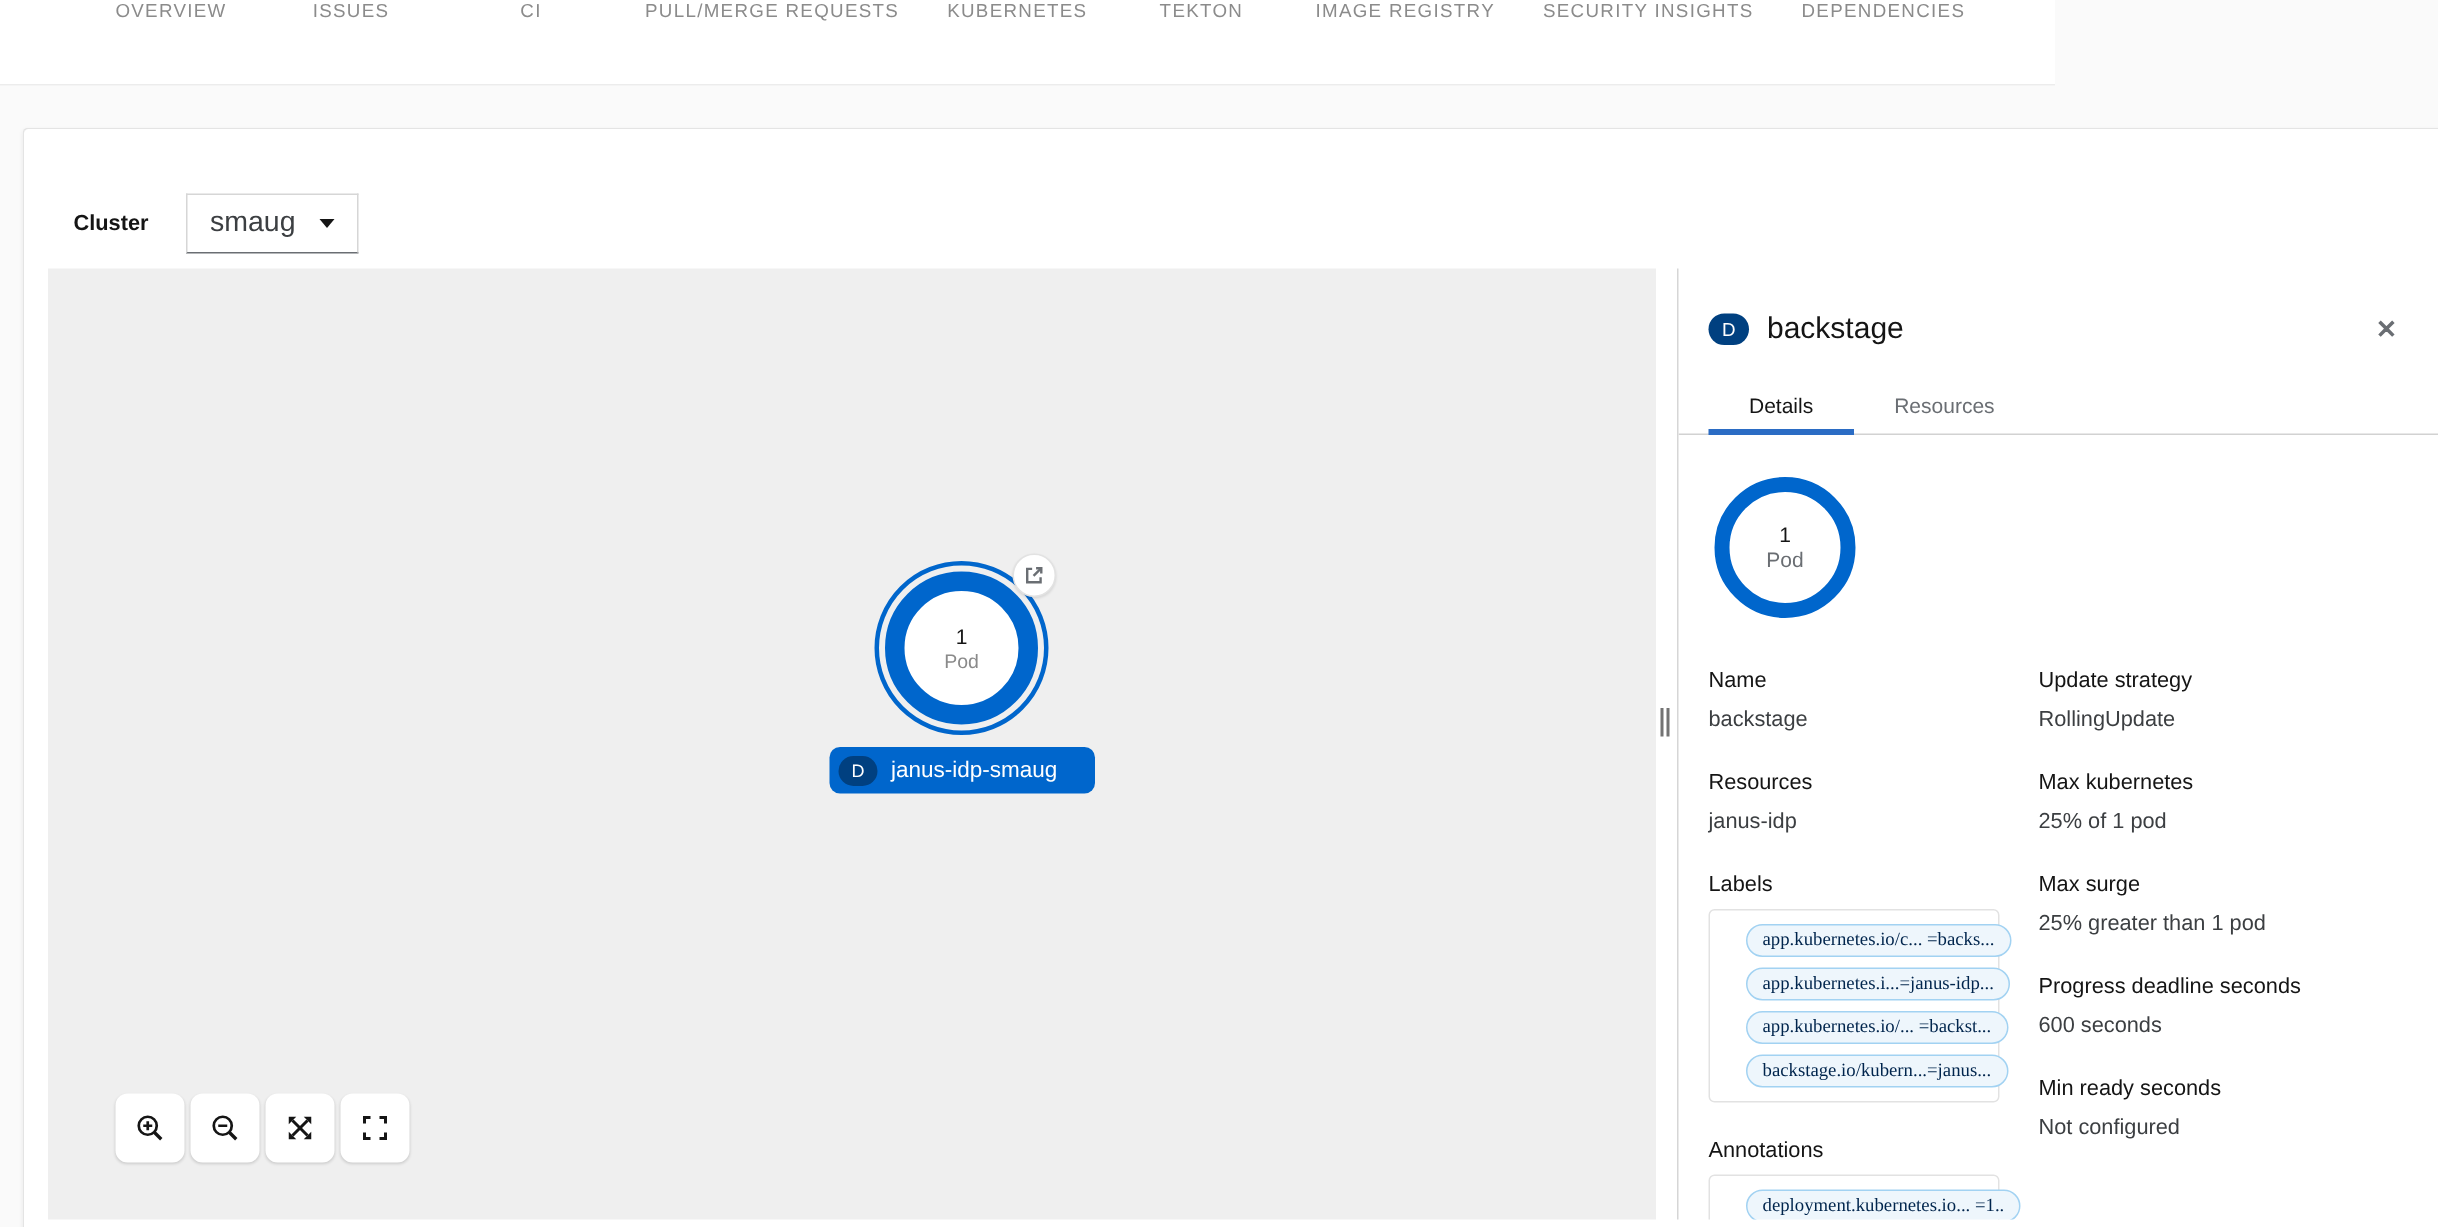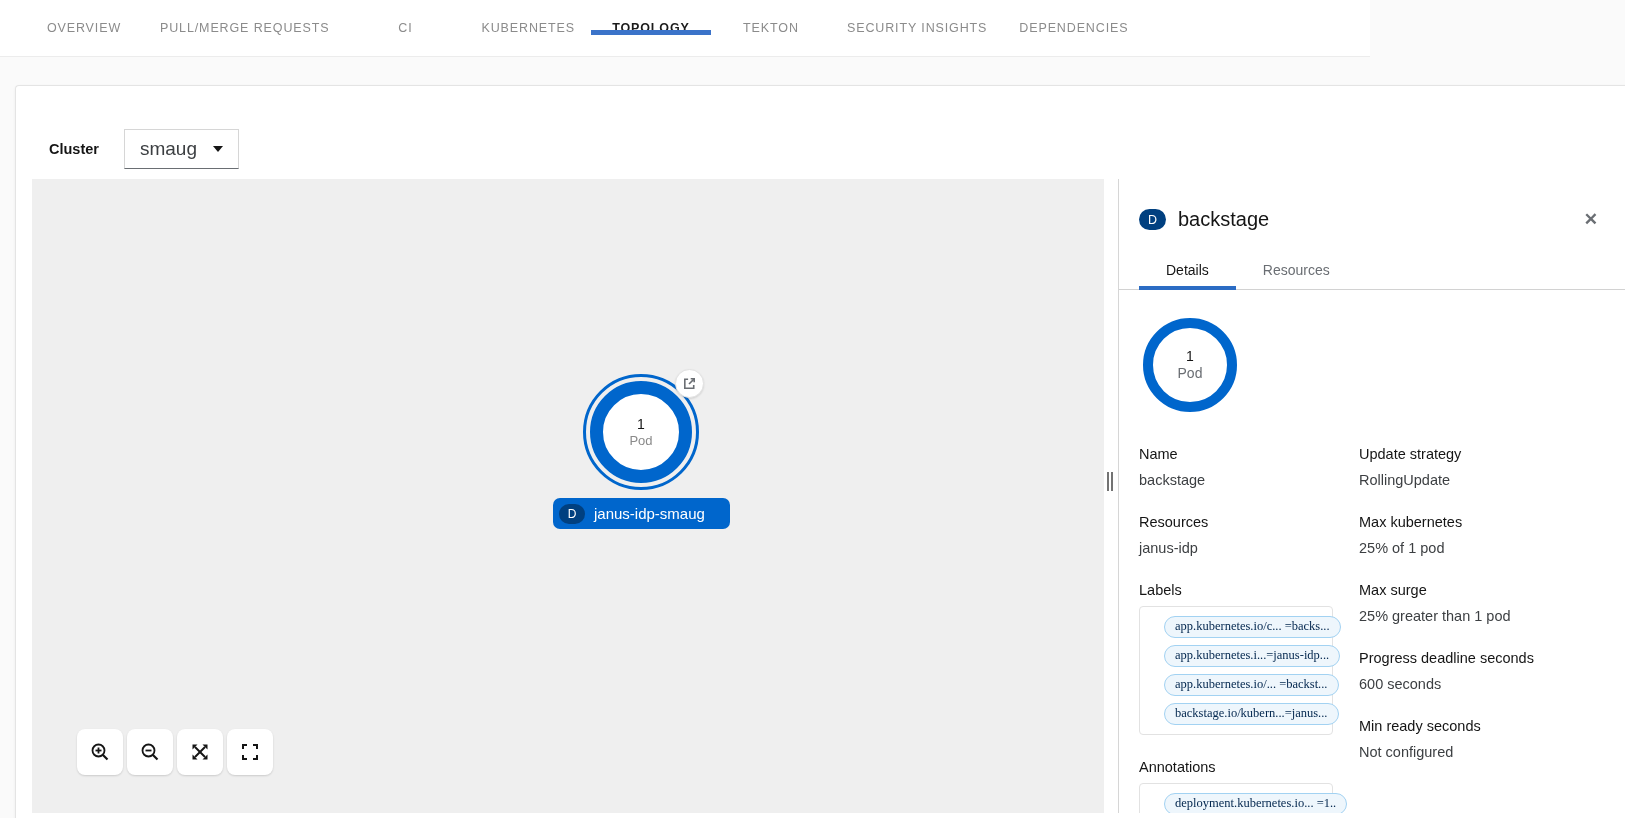--- a/index.html
+++ b/index.html
@@ -2,21 +2,21 @@
 <html><head>
 <meta charset="utf-8">
 <style>
   * { margin:0; padding:0; box-sizing:border-box; }
   html,body { width:1625px; height:818px; overflow:hidden; background:#fafafa;
               font-family:"Liberation Sans", sans-serif; color:#151515; }
 
   
   .tabbar { position:absolute; left:0; top:0; width:1370px; height:57px;
             background:#ffffff; border-bottom:1px solid #ececec;
-            display:flex; align-items:center; padding-left:24px; }
+            display:flex; align-items:flex-start; padding-left:54px; }
   .tab { min-width:120px; padding:0 16px; display:flex; align-items:center; justify-content:center;
          position:relative; font-size:12.5px; font-weight:500; letter-spacing:.07em;
          color:#8b8b8b; text-transform:uppercase; cursor:pointer; white-space:nowrap; }
   .tab.active { color:#1b1b1b; font-weight:700; }
   .tab.active::after { content:""; position:absolute; left:0; right:0; bottom:0; height:5px;
                        background:#3b73c9; }
 
   
   .card { position:absolute; left:15px; top:85px; width:1614px; height:750px;
           background:#ffffff; border:1px solid #e4e4e4; border-right:none;
@@ -92,25 +92,26 @@
   .chip-box { width:194px; border:1px solid #e2e2e2; border-radius:4px; padding:9px 24px;
               display:flex; flex-direction:column; gap:7px;font-family:Liberation Serif, serif; }
   .chip { align-self:flex-start; background:#eef6fc; border:1px solid #a2d2f2; border-radius:12px;
           padding:2px 10px 3px 10px; font-size:12.5px; color:#00254d; white-space:nowrap; }
 </style>
 </head>
 <body>
 
 <nav class="tabbar">
   <div class="tab">OVERVIEW</div>
+  <div class="tab">ISSUES</div>
+  <div class="tab">CI</div>
   <div class="tab">PULL/MERGE REQUESTS</div>
-  <div class="tab">CI</div>
   <div class="tab">KUBERNETES</div>
-  <div class="tab active">TOPOLOGY</div>
   <div class="tab">TEKTON</div>
+  <div class="tab">IMAGE REGISTRY</div>
   <div class="tab">SECURITY INSIGHTS</div>
   <div class="tab">DEPENDENCIES</div>
 </nav>
 
 <section class="card">
 
   <div class="topo-toolbar">
     <span class="cluster-label">Cluster</span>
     <div class="cluster-select">
       <span>smaug</span>

